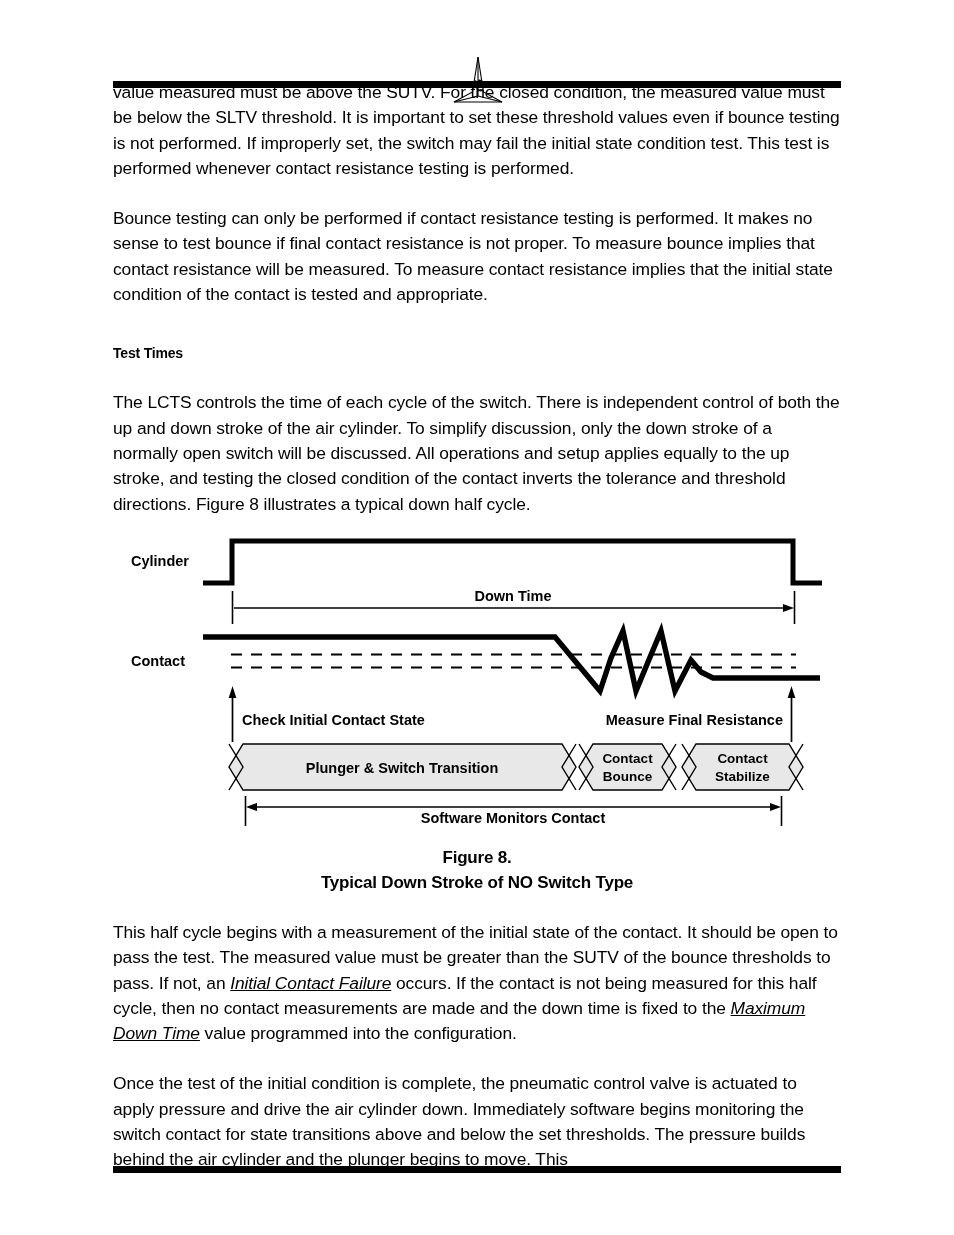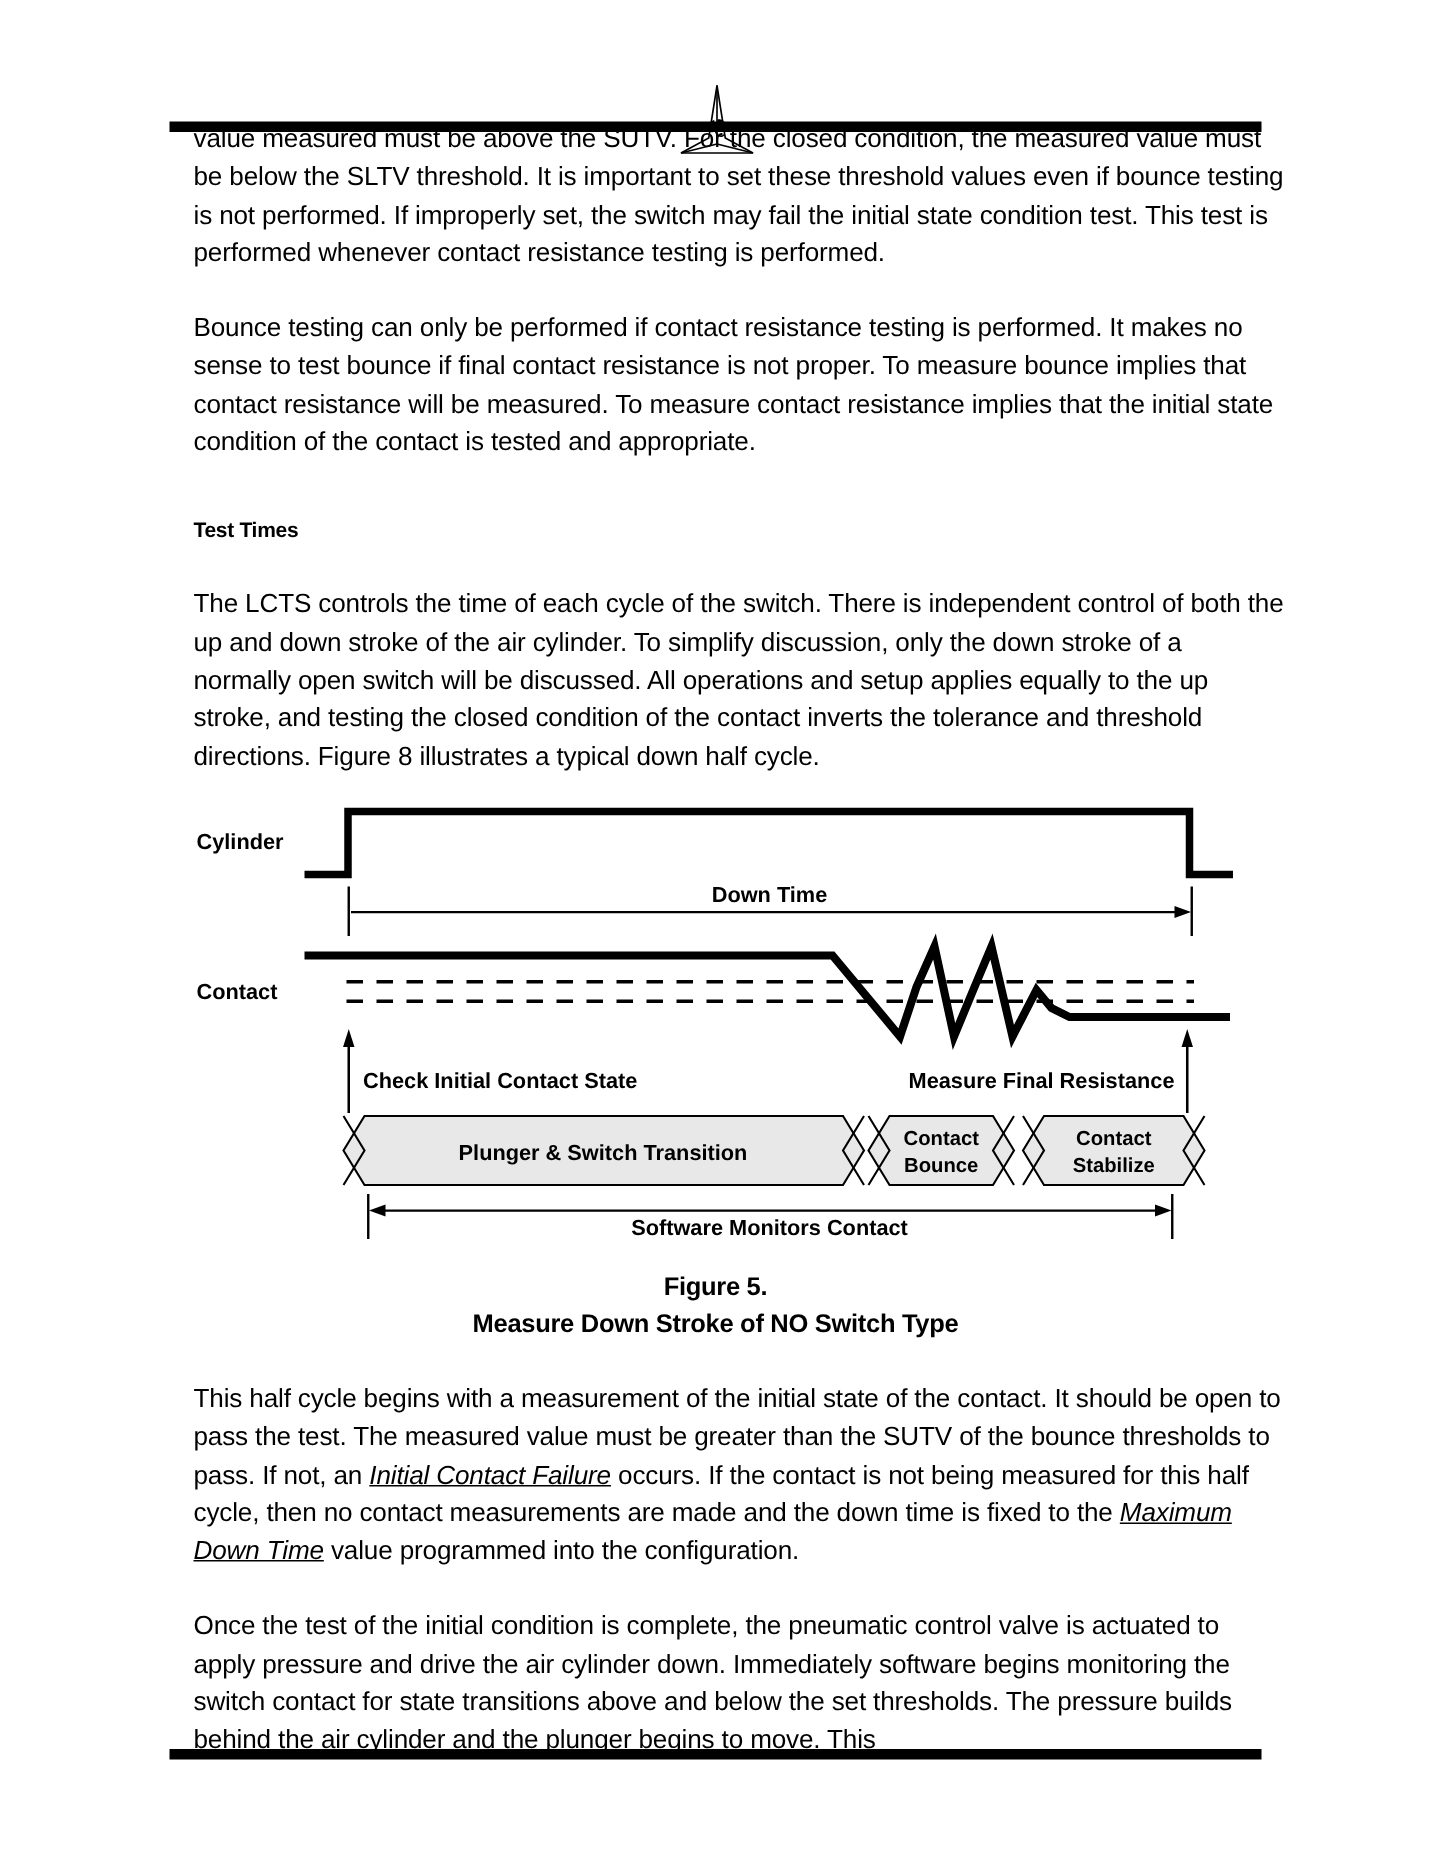--- a/index.html
+++ b/index.html
@@ -45,21 +45,20 @@
     width: 52px;
     height: 50px;
   }
 
   
   .content {
     position: absolute;
     left: 113px;
     top: 80px;
     width: 728px;
-    margin-left: 16px;
   }
   p.para {
     margin: 0 0 0 0;
     font-size: 17.4px;
     line-height: 25.3px;
     letter-spacing: -0.1px;
     text-align: left;
     color: #000;
   }
   .gap-sm { height: 25px; }
@@ -223,22 +222,22 @@
       <line x1="668.5" y1="276" x2="668.5" y2="306" stroke="#000" stroke-width="1.6"></line>
       <line x1="140" y1="287" x2="661" y2="287" stroke="#000" stroke-width="1.5"></line>
       <polygon points="133,287 144,283 144,291" fill="#000"></polygon>
       <polygon points="668,287 657,283 657,291" fill="#000"></polygon>
       <text class="svg-label" x="400" y="303" text-anchor="middle">Software Monitors Contact</text>
 
     </svg>
   </div>
 
   <div class="figure-caption">
-    <div>Figure 5.</div>
-    <div>Measure Down Stroke of NO Switch Type</div>
+    <div>Figure 8.</div>
+    <div>Typical Down Stroke of NO Switch Type</div>
   </div>
 
   <div class="content" style="top: 920px;">
     <p class="para"><span>This half cycle begins with a measurement of the initial state of the contact.  It should be open to pass the test.  The measured value must be greater than the SUTV of the bounce thresholds to pass.  If not, an </span><em class="it">Initial Contact Failure</em><span> occurs.  If the contact is not being measured for this half cycle, then no contact measurements are made and the down time is fixed to the </span><em class="it">Maximum Down Time</em><span> value programmed into the configuration.</span></p>
 
     <div class="gap-sm"></div>
 
     <p class="para">Once the test of the initial condition is complete, the pneumatic control valve is actuated to apply pressure and drive the air cylinder down.  Immediately software begins monitoring the switch contact for state transitions above and below the set thresholds.  The pressure builds behind the air cylinder and the plunger begins to move.  This</p>
   </div>
 

